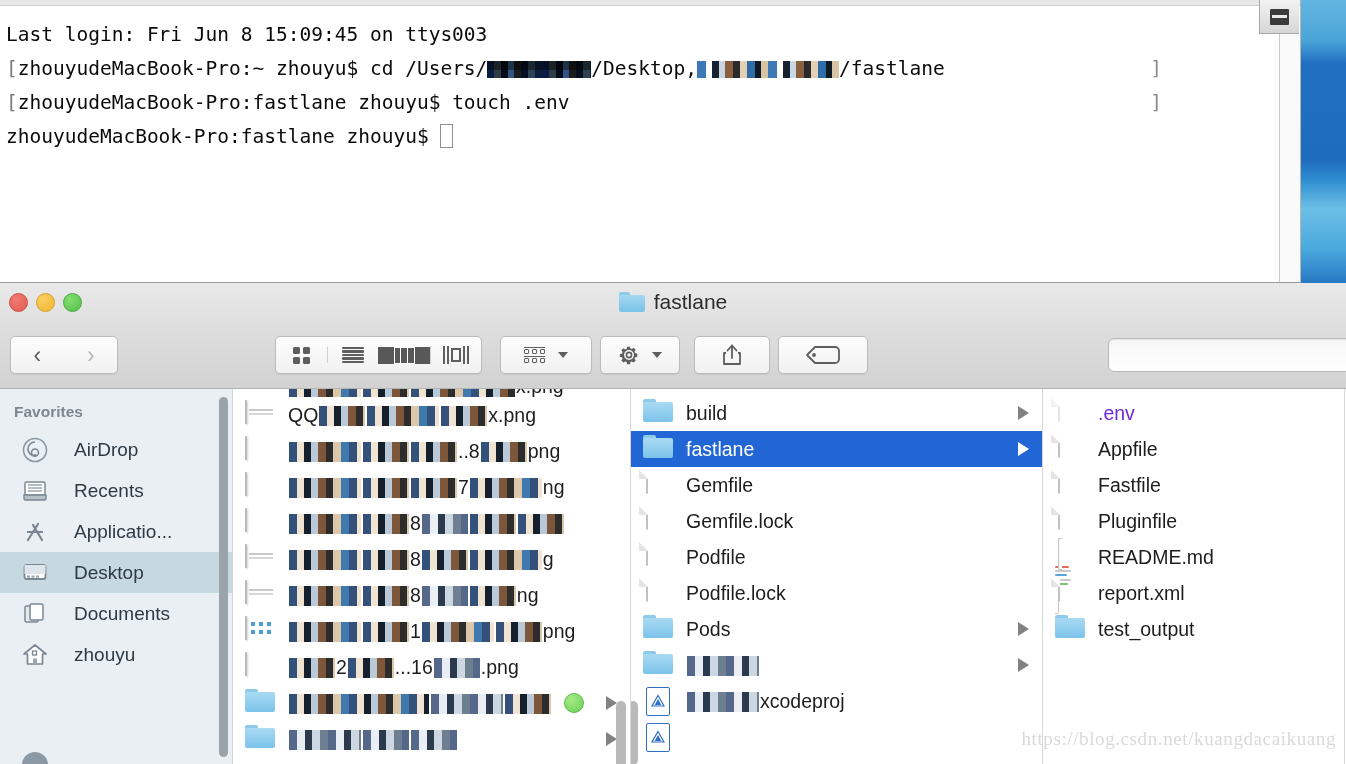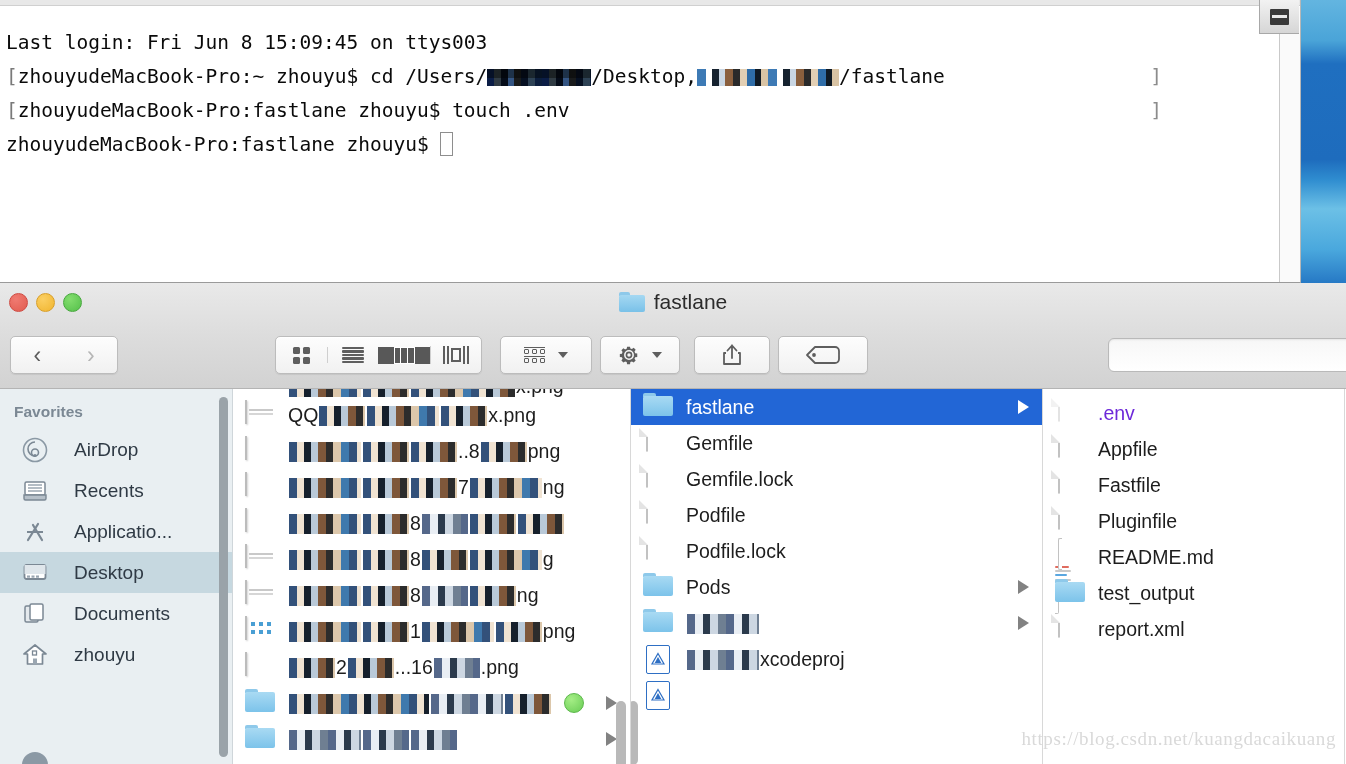--- a/index.html
+++ b/index.html
@@ -30,21 +30,21 @@
     position: absolute; left: 0; top: 0; width: 1301px; height: 6px;
     background: #e8e8e8; border-bottom: 1px solid #d0d0d0;
   }
   .term-body {
     position: absolute; left: 0; top: 7px; width: 1176px; height: 276px;
     background: #ffffff;
     font-family: "DejaVu Sans Mono", "Liberation Mono", monospace;
     font-size: 19.5px;
     line-height: 34px;
     color: #0a0a0a;
-    padding: 19px 0 0 6px;
+    padding: 11px 0 0 6px;
     white-space: nowrap;
     border-radius: 30px;
   }
   .term-line { height: 34px; position: relative; }
   .px { display: inline-block; vertical-align: -3px; height: 17px; }
   
   .px.a {
     width: 104px;
     background:
       repeating-linear-gradient(90deg,#2f4f7f 0 7px,#cfa07a 7px 14px,#17212e 14px 21px,
@@ -577,20 +577,25 @@
           <span class="row-ico"><span class="ic-folder"></span></span>
           <span class="fname"><span class="redact m pale"></span><span class="redact s pale"></span><span class="redact s pale"></span></span>
           <span class="disc-arrow"></span>
         </div>
 
         <div class="col-scrollbar" style="top:312px;height:68px;right:4px;"></div>
       </div>
 
       <div class="col col-2">
 
+        <div class="row" style="margin-top:6px;">
+          <span class="row-ico"><span class="ic-folder"></span></span>
+          <span class="fname">build</span>
+          <span class="disc-arrow"></span>
+        </div>
 
         <div class="row selected">
           <span class="row-ico"><span class="ic-folder"></span></span>
           <span class="fname">fastlane</span>
           <span class="disc-arrow"></span>
         </div>
 
         <div class="row">
           <span class="row-ico"><span class="ic-doc"></span></span>
           <span class="fname">Gemfile</span>
@@ -678,26 +683,26 @@
               <i style="background:#c9c9c9;width:16px;"></i>
               <i style="background:#5aa7e0;width:12px;"></i>
               <i style="background:#c9c9c9;width:16px;"></i>
               <i style="background:#7ac47a;width:13px;"></i>
             </span>
           </span>
           <span class="fname">README.md</span>
         </div>
 
         <div class="row">
+          <span class="row-ico"><span class="ic-doc"></span></span>
+          <span class="fname">report.xml</span>
+        </div>
+
+        <div class="row">
           <span class="row-ico"><span class="ic-folder"></span></span>
           <span class="fname">test_output</span>
-        </div>
-
-        <div class="row">
-          <span class="row-ico"><span class="ic-doc"></span></span>
-          <span class="fname">report.xml</span>
         </div>
       </div>
     </div>
 
     <div class="watermark">https://blog.csdn.net/kuangdacaikuang</div>
   </div>
 </div>
 
 </body></html>

